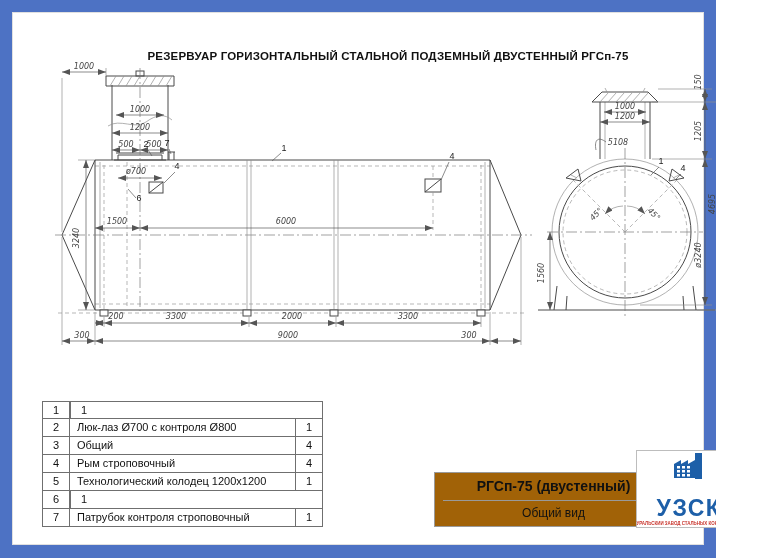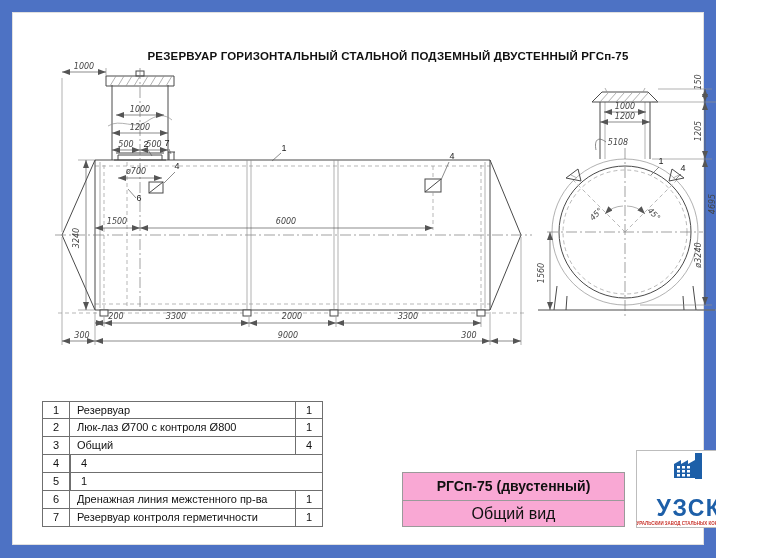--- a/index.html
+++ b/index.html
@@ -14,23 +14,23 @@
   .dim{stroke:#5a5a5a;stroke-width:.7;fill:none;}
   .dt{font:italic 8px "DejaVu Sans",sans-serif;fill:#444;text-anchor:middle;}
   .co{font:9px "Liberation Sans",sans-serif;fill:#222;text-anchor:middle;}
   .feet{fill:#fff;stroke:#4a4a4a;stroke-width:1;}
   .parts-table{position:absolute;left:42px;top:401px;width:281px;font-size:11px;color:#111;}
   .pt-row{display:flex;height:18px;line-height:17px;border-left:1px solid #6f6f6f;border-right:1px solid #6f6f6f;border-bottom:1px solid #6f6f6f;box-sizing:border-box;}
   .pt-row:first-child{border-top:1px solid #6f6f6f;}
   .pt-num{width:26px;text-align:center;border-right:1px solid #6f6f6f;}
   .pt-name{flex:1;padding-left:7px;overflow:hidden;white-space:nowrap;}
   .pt-qty{width:26px;text-align:center;border-left:1px solid #6f6f6f;}
-  .title-block{position:absolute;left:402px;top:472px;width:221px;border:1px solid #9a9a9a;background:#f9a8d4;color:#111;}
+  .title-block{position:absolute;left:434px;top:472px;width:221px;border:1px solid #9a9a9a;background:#a16207;color:#111;padding-left:8px;}
   .tb-model{height:27px;line-height:27px;text-align:center;font-weight:bold;font-size:14px;border-bottom:1px solid #9a9a9a;}
-  .tb-view{height:25px;line-height:25px;text-align:center;font-size:16px;}
+  .tb-view{height:25px;line-height:25px;text-align:center;font-size:12px;}
   .logo-box{position:absolute;left:636px;top:450px;width:104px;height:76px;border:1px solid #bdbdbd;background:#fff;display:flex;flex-direction:column;align-items:center;justify-content:center;}
   .logo-abbr{font-weight:bold;font-size:23px;line-height:1;color:#1d5fa8;letter-spacing:1.5px;margin-top:18px;}
   .logo-tagline{font-size:6px;color:#c8342c;white-space:nowrap;transform:scale(.74);transform-origin:center;margin-top:1px;font-weight:bold;}
 </style>
 </head>
 <body>
 
 <div class="page">
   <div class="sheet"></div>
   <div class="main-title">РЕЗЕРВУАР ГОРИЗОНТАЛЬНЫЙ СТАЛЬНОЙ ПОДЗЕМНЫЙ ДВУСТЕННЫЙ РГСп-75</div>
@@ -271,49 +271,49 @@
         <text class="co" x="661" y="164">1</text>
         <line class="dim" x1="681" y1="174" x2="675" y2="180"></line>
         <text class="co" x="683" y="171">4</text>
       </g>
     </g>
   </svg>
 
   <div class="parts-table">
     <div class="pt-row">
       <div class="pt-num">1</div>
-      <div class="pt-name">Резервуар</div>
       <div class="pt-qty">1</div>
     </div>
     <div class="pt-row">
       <div class="pt-num">2</div>
       <div class="pt-name">Люк-лаз Ø700 с контроля Ø800</div>
       <div class="pt-qty">1</div>
     </div>
     <div class="pt-row">
       <div class="pt-num">3</div>
       <div class="pt-name">Общий</div>
       <div class="pt-qty">4</div>
     </div>
     <div class="pt-row">
       <div class="pt-num">4</div>
+      <div class="pt-name">Рым строповочный</div>
       <div class="pt-qty">4</div>
     </div>
     <div class="pt-row">
       <div class="pt-num">5</div>
+      <div class="pt-name">Технологический колодец 1200х1200</div>
       <div class="pt-qty">1</div>
     </div>
     <div class="pt-row">
       <div class="pt-num">6</div>
-      <div class="pt-name">Дренажная линия межстенного пр-ва</div>
       <div class="pt-qty">1</div>
     </div>
     <div class="pt-row">
       <div class="pt-num">7</div>
-      <div class="pt-name">Резервуар контроля герметичности</div>
+      <div class="pt-name">Патрубок контроля строповочный</div>
       <div class="pt-qty">1</div>
     </div>
   </div>
 
   <div class="title-block">
     <div class="tb-model">РГСп-75 (двустенный)</div>
     <div class="tb-view">Общий вид</div>
   </div>
 
   <div class="logo-box">

